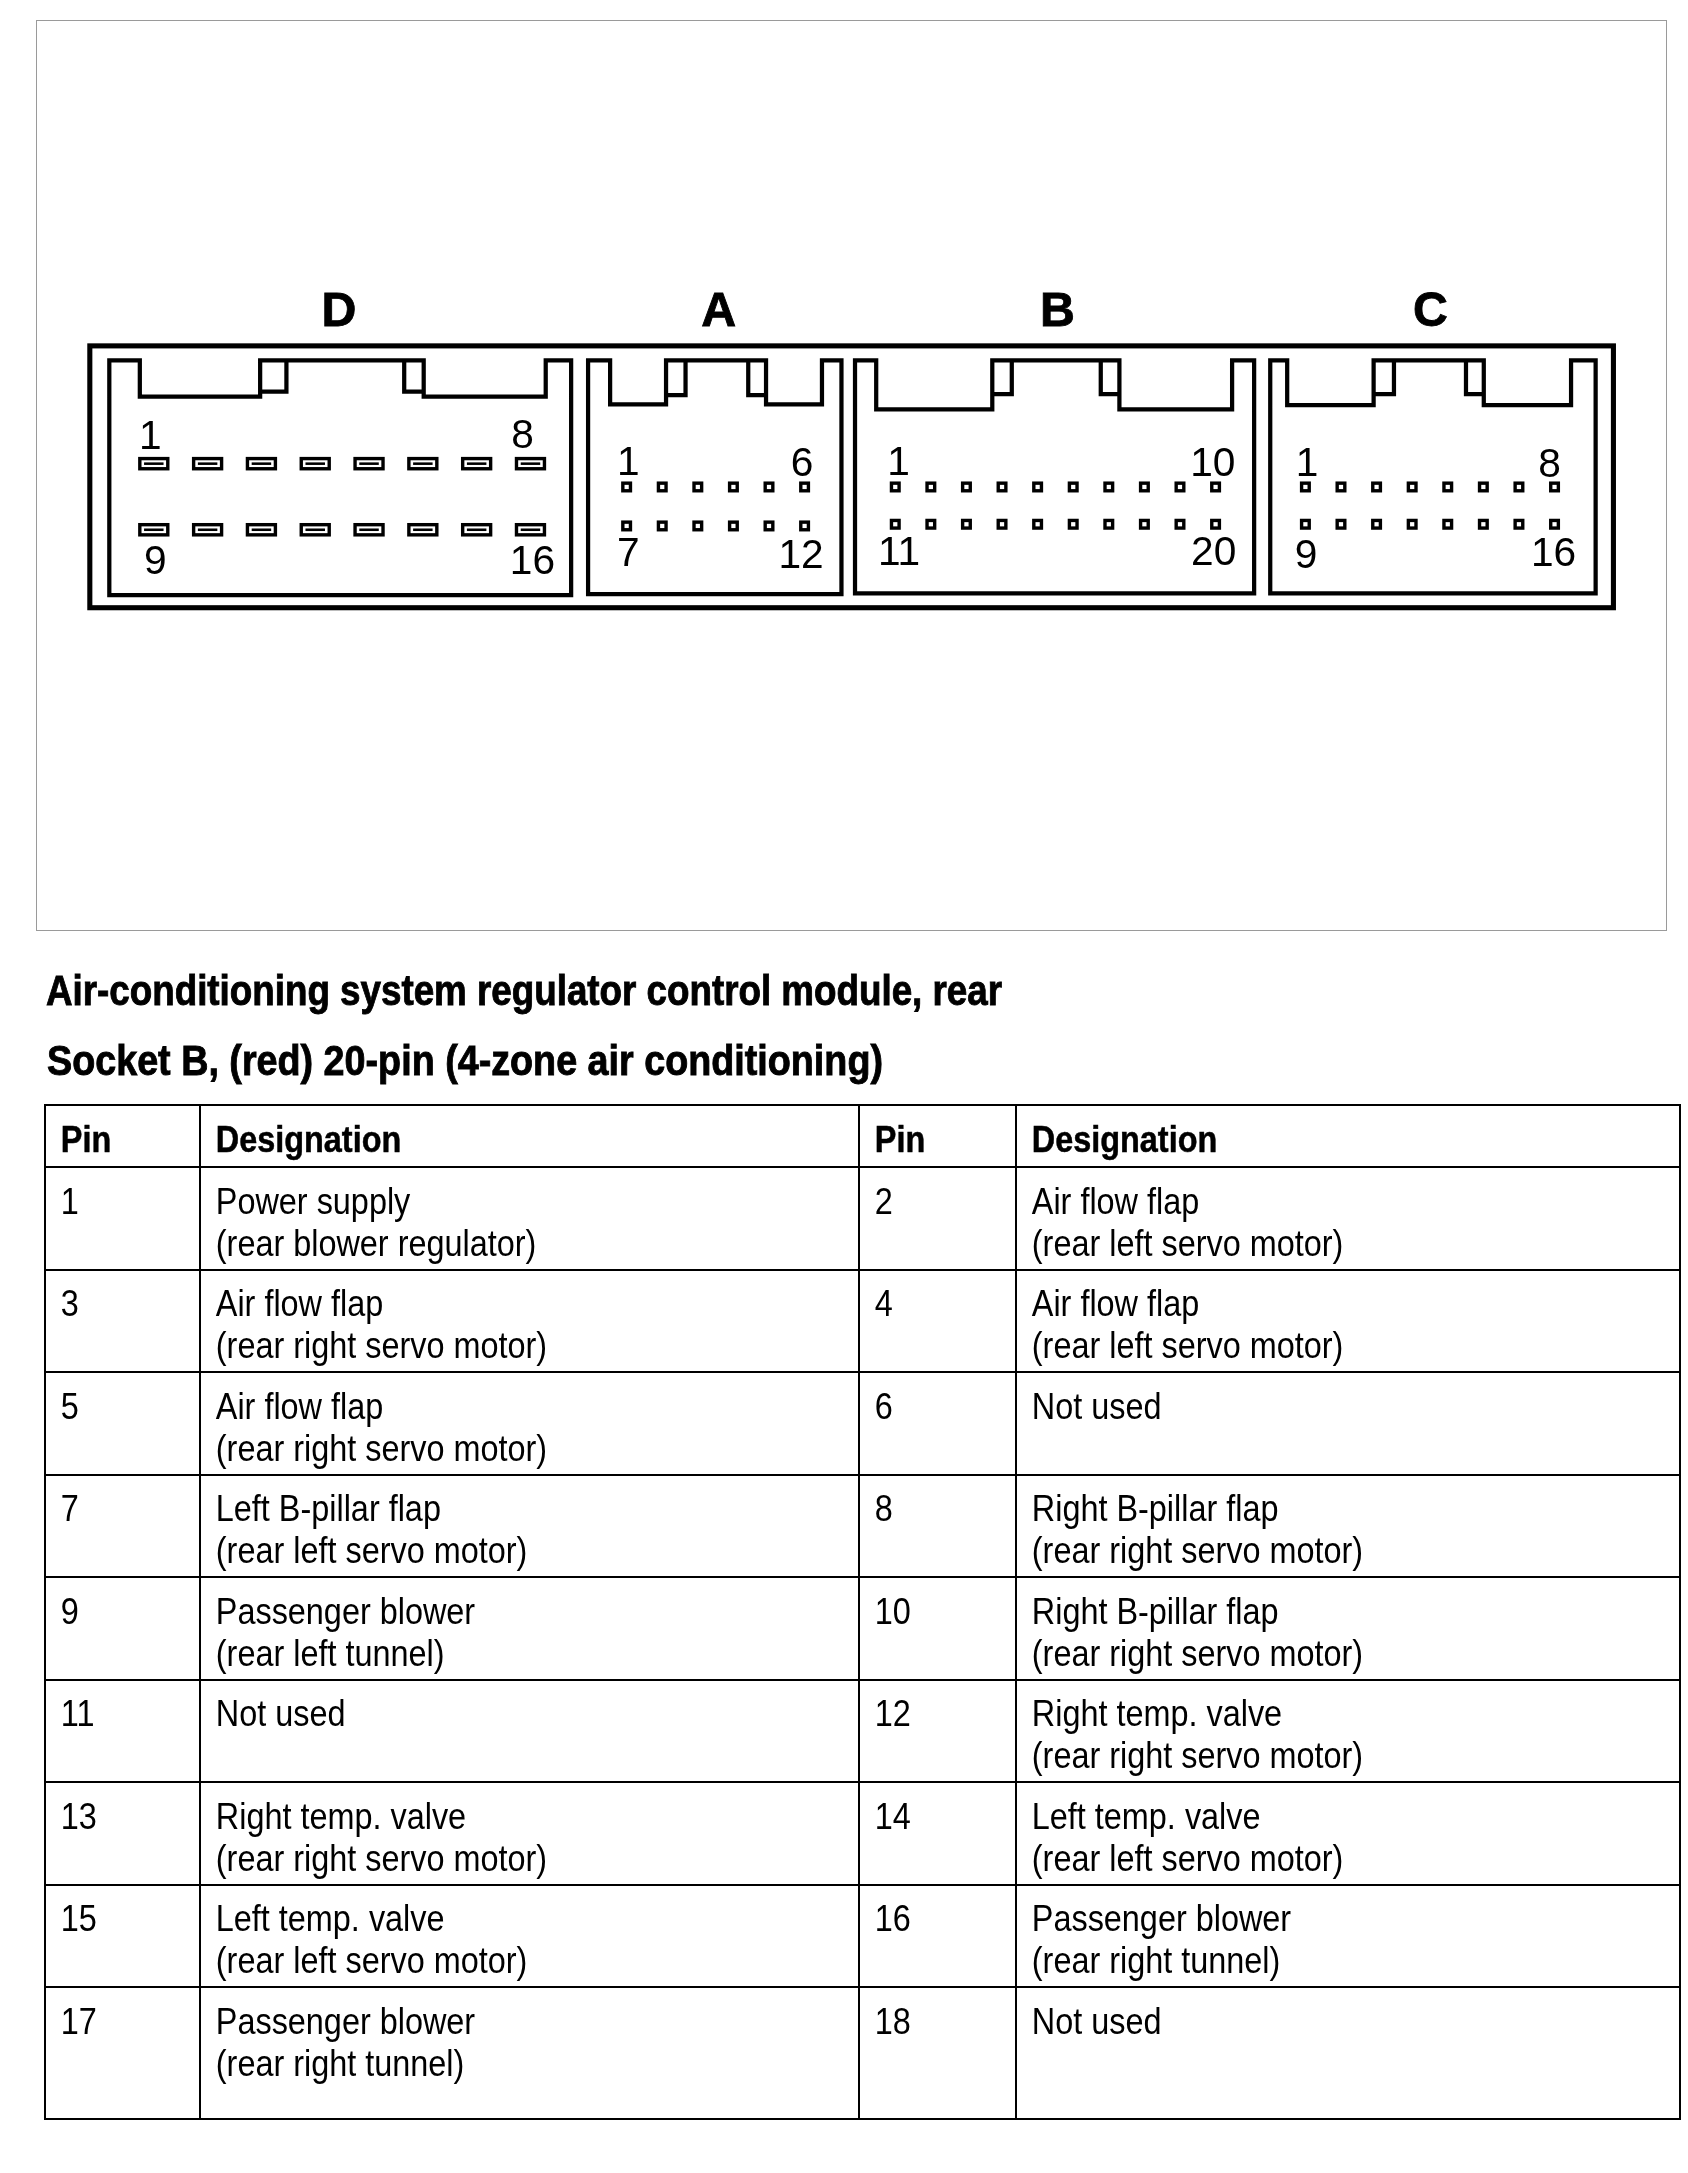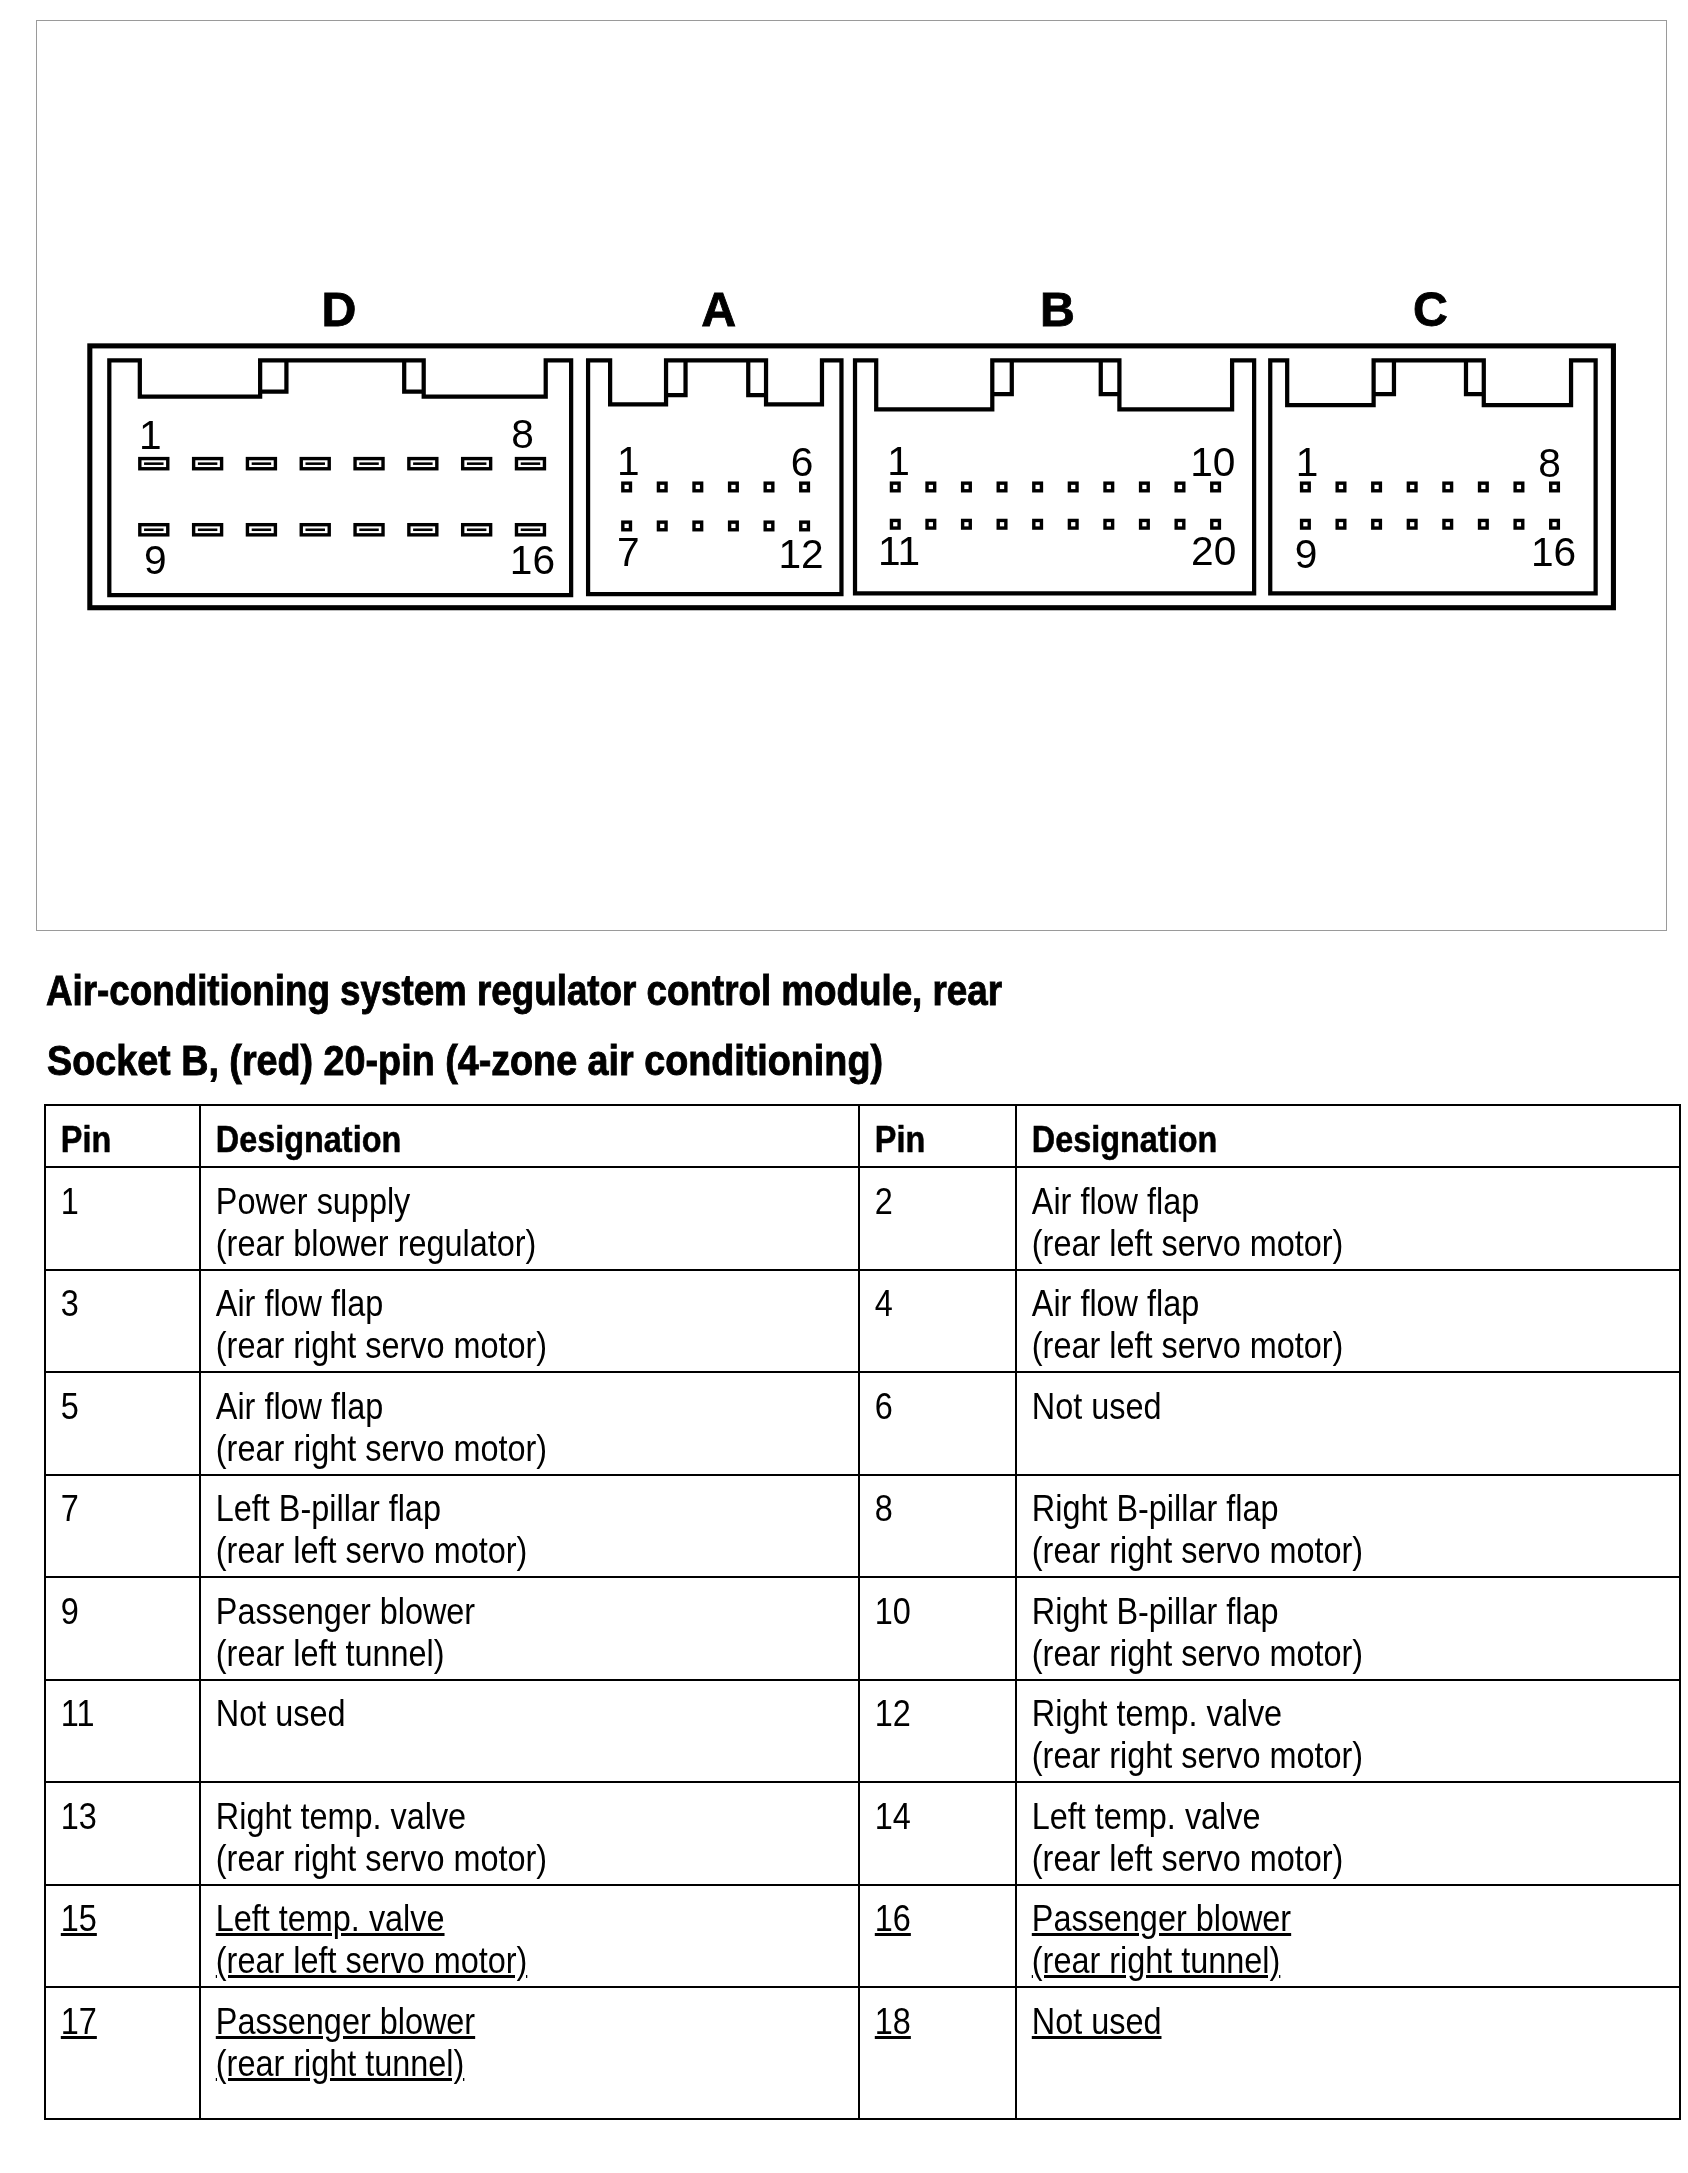--- a/index.html
+++ b/index.html
@@ -305,36 +305,36 @@
           <div class="cellpad">Right temp. valve<br>(rear right servo motor)</div>
         </td>
     <td>
           <div class="cellpad">14</div>
         </td>
     <td>
           <div class="cellpad">Left temp. valve<br>(rear left servo motor)</div>
         </td>
   </tr>
 
-  <tr style="height:80px;text-decoration:underline;">
+  <tr style="height:80px;">
     <td>
           <div class="cellpad">15</div>
         </td>
     <td>
           <div class="cellpad">Left temp. valve<br>(rear left servo motor)</div>
         </td>
     <td>
           <div class="cellpad">16</div>
         </td>
     <td>
           <div class="cellpad">Passenger blower<br>(rear right tunnel)</div>
         </td>
   </tr>
 
-  <tr style="height:132px;text-decoration:underline;">
+  <tr style="height:132px;">
     <td>
           <div class="cellpad">17</div>
         </td>
     <td>
           <div class="cellpad">Passenger blower<br>(rear right tunnel)</div>
         </td>
     <td>
           <div class="cellpad">18</div>
         </td>
     <td>

